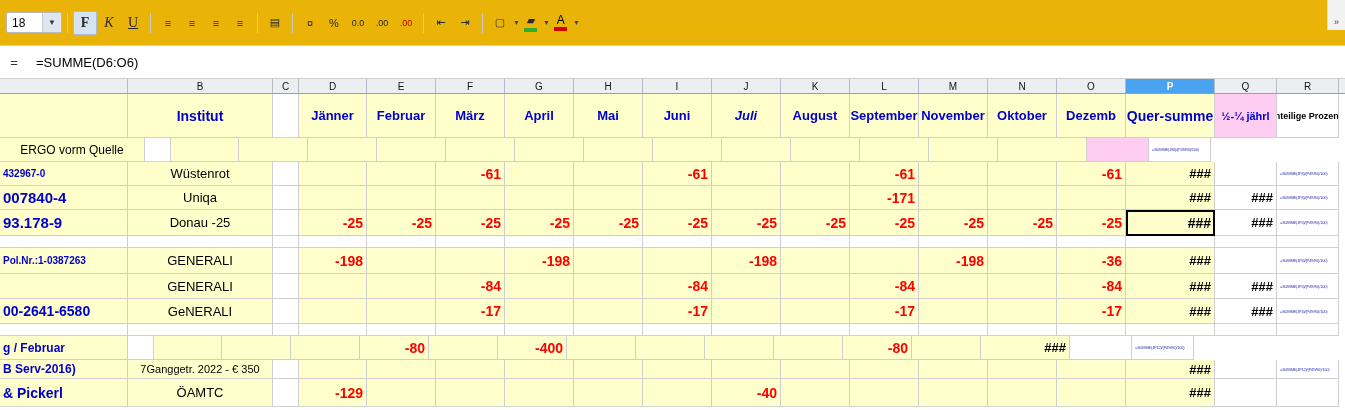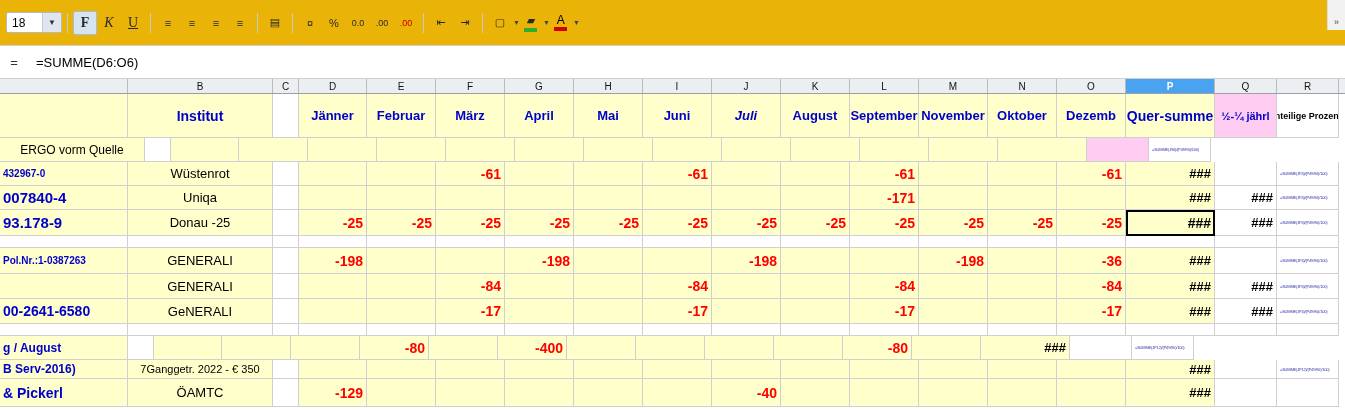--- a/index.html
+++ b/index.html
@@ -415,21 +415,21 @@
       <div class="cell white" style="width: 69px; min-width: 69px;"></div>
       <div class="cell white" style="width: 69px; min-width: 69px;"></div>
       <div class="cell white" style="width: 69px; min-width: 69px;"></div>
       <div class="cell white" style="width: 69px; min-width: 69px;"></div>
       <div class="cell white" style="width: 69px; min-width: 69px;"></div>
       <div class="cell white" style="width: 89px; min-width: 89px;"></div>
       <div class="cell white" style="width: 62px; min-width: 62px;"></div>
       <div class="cell white" style="width: 62px; min-width: 62px;"></div>
     </div>
     <div class="row" style="height: 24px;">
-      <div class="cell yel bluetxt c-left" style="width: 128px; min-width: 128px; font-size: 12px;">g / August</div>
+      <div class="cell yel bluetxt c-left" style="width: 128px; min-width: 128px; font-size: 12px;">g / Februar</div>
       <div class="cell white" style="width: 26px; min-width: 26px;"></div>
       <div class="cell yel" style="width: 68px; min-width: 68px;"></div>
       <div class="cell yel" style="width: 69px; min-width: 69px;"></div>
       <div class="cell yel" style="width: 69px; min-width: 69px;"></div>
       <div class="cell yel neg c-right" style="width: 69px; min-width: 69px; font-size: 14px;">-80</div>
       <div class="cell yel" style="width: 69px; min-width: 69px;"></div>
       <div class="cell yel neg c-right" style="width: 69px; min-width: 69px; font-size: 14px;">-400</div>
       <div class="cell yel" style="width: 69px; min-width: 69px;"></div>
       <div class="cell yel" style="width: 69px; min-width: 69px;"></div>
       <div class="cell yel" style="width: 69px; min-width: 69px;"></div>

